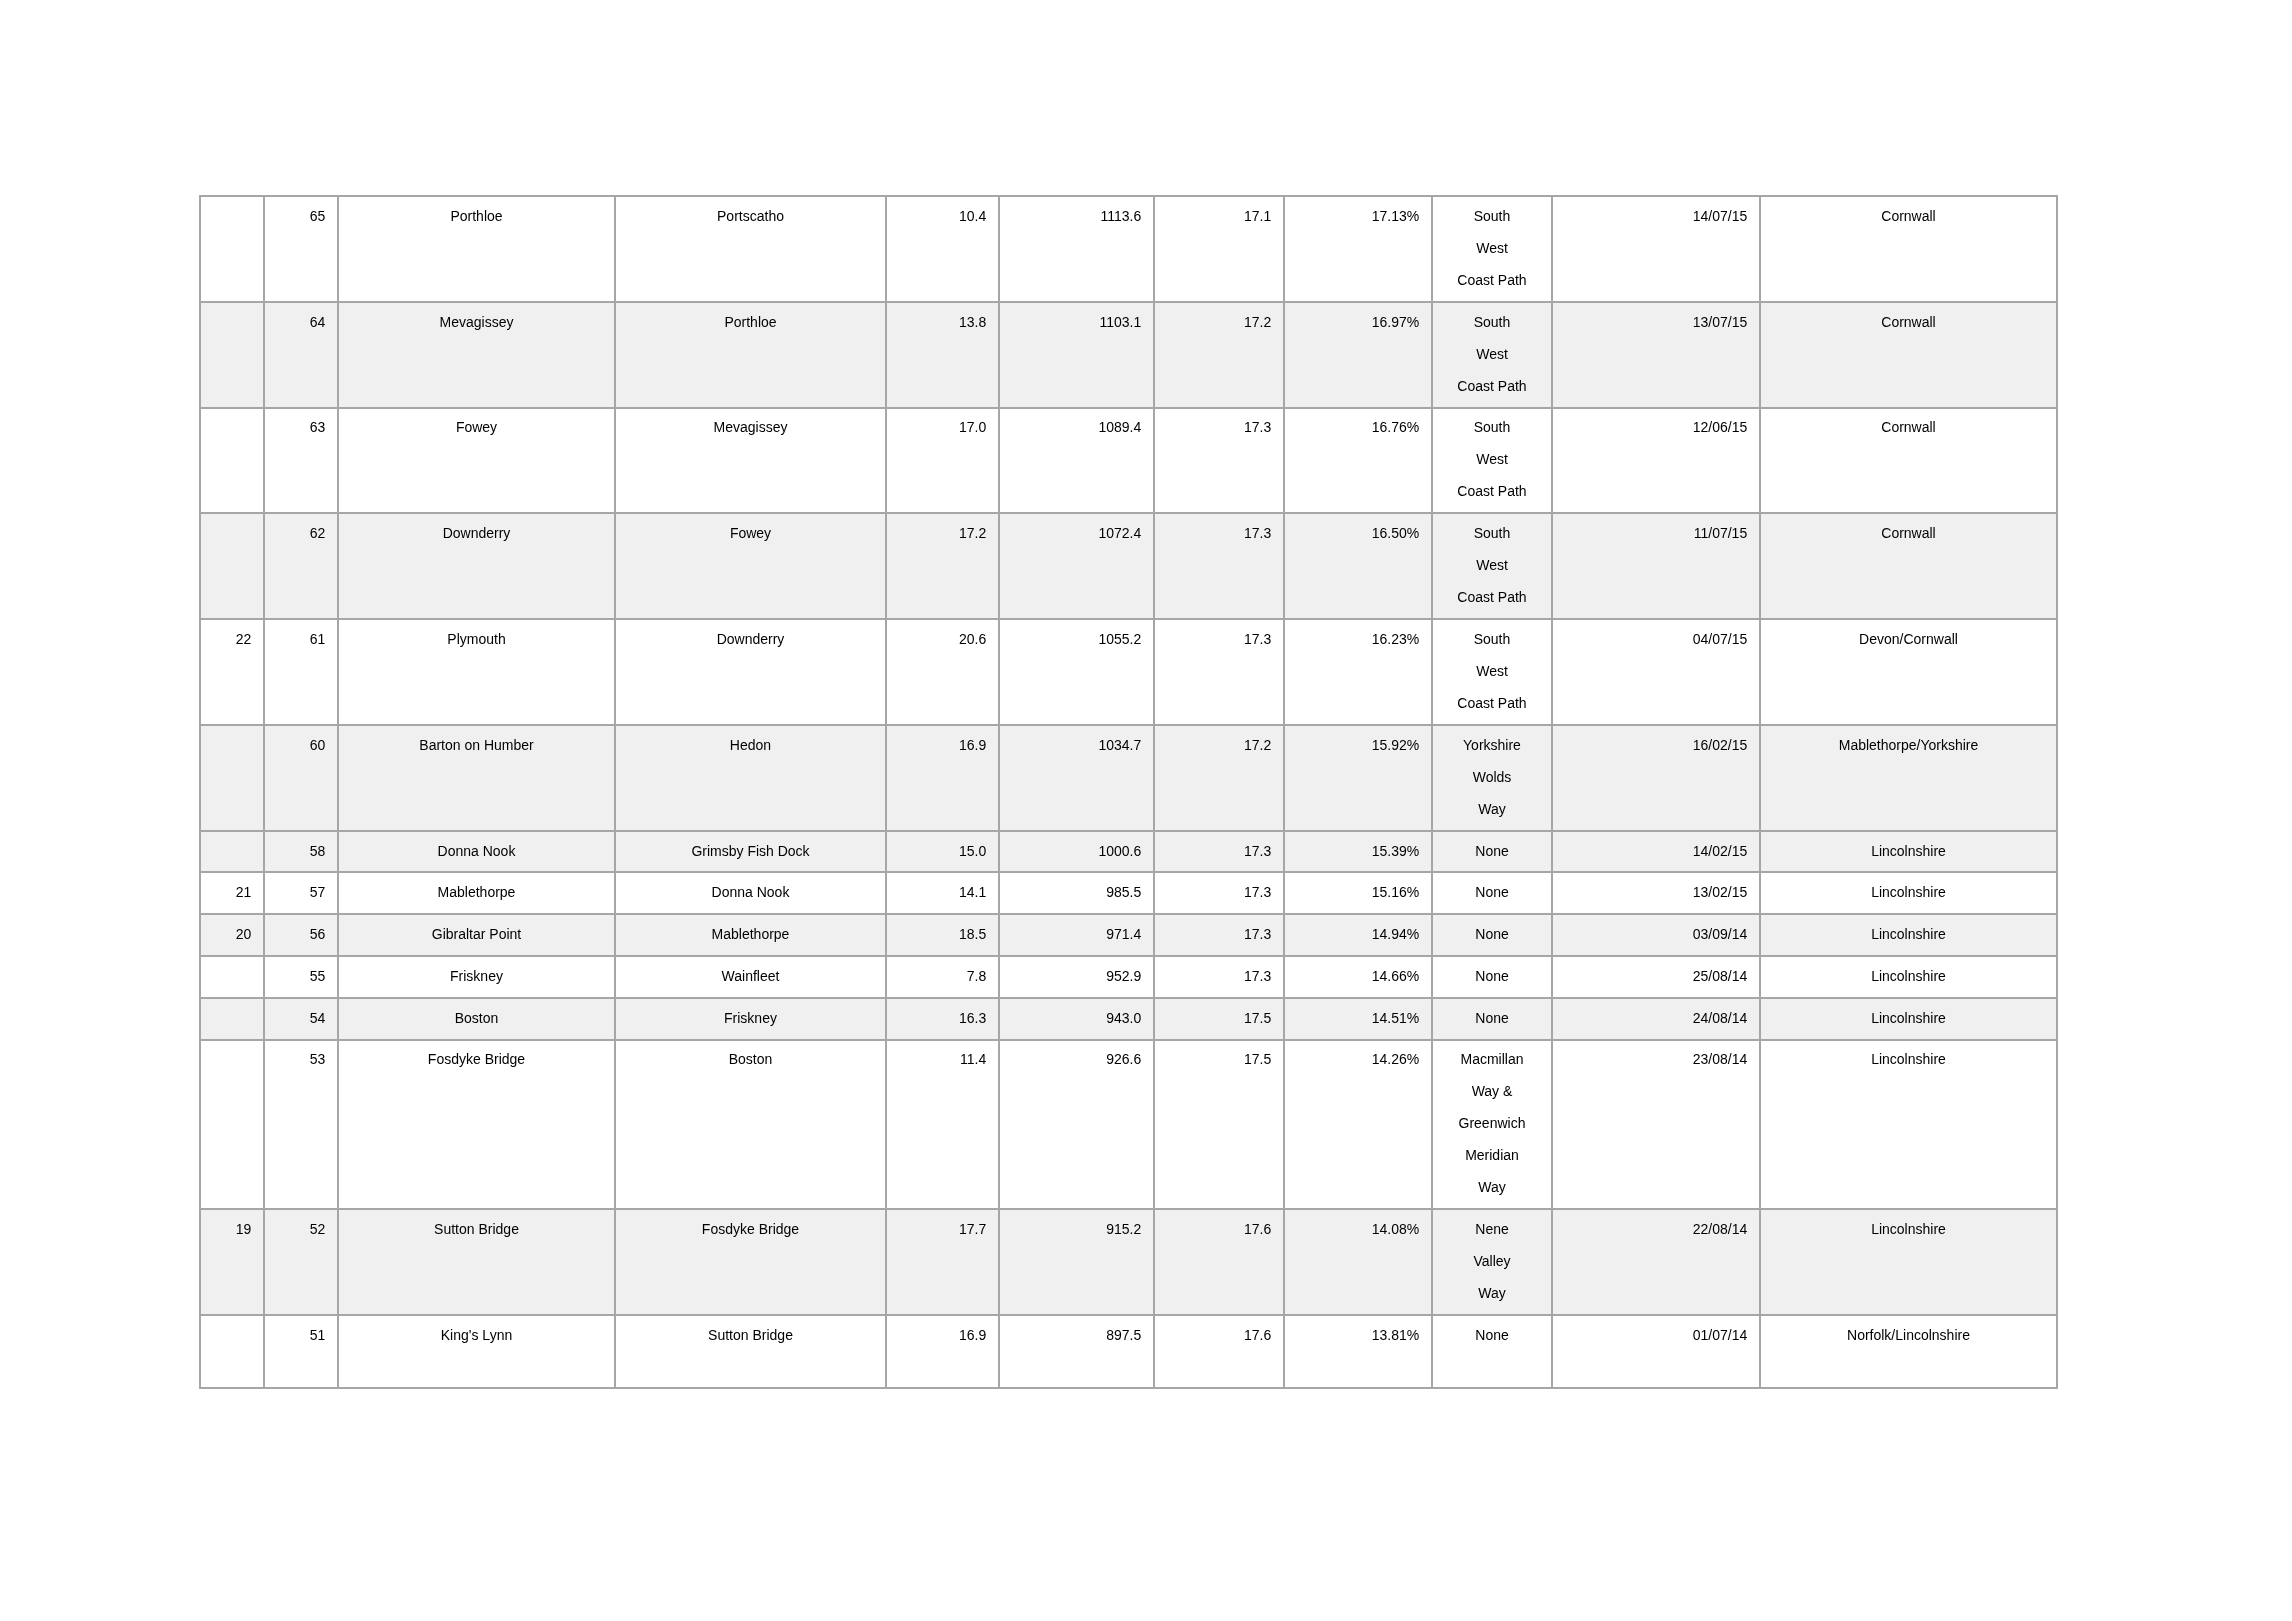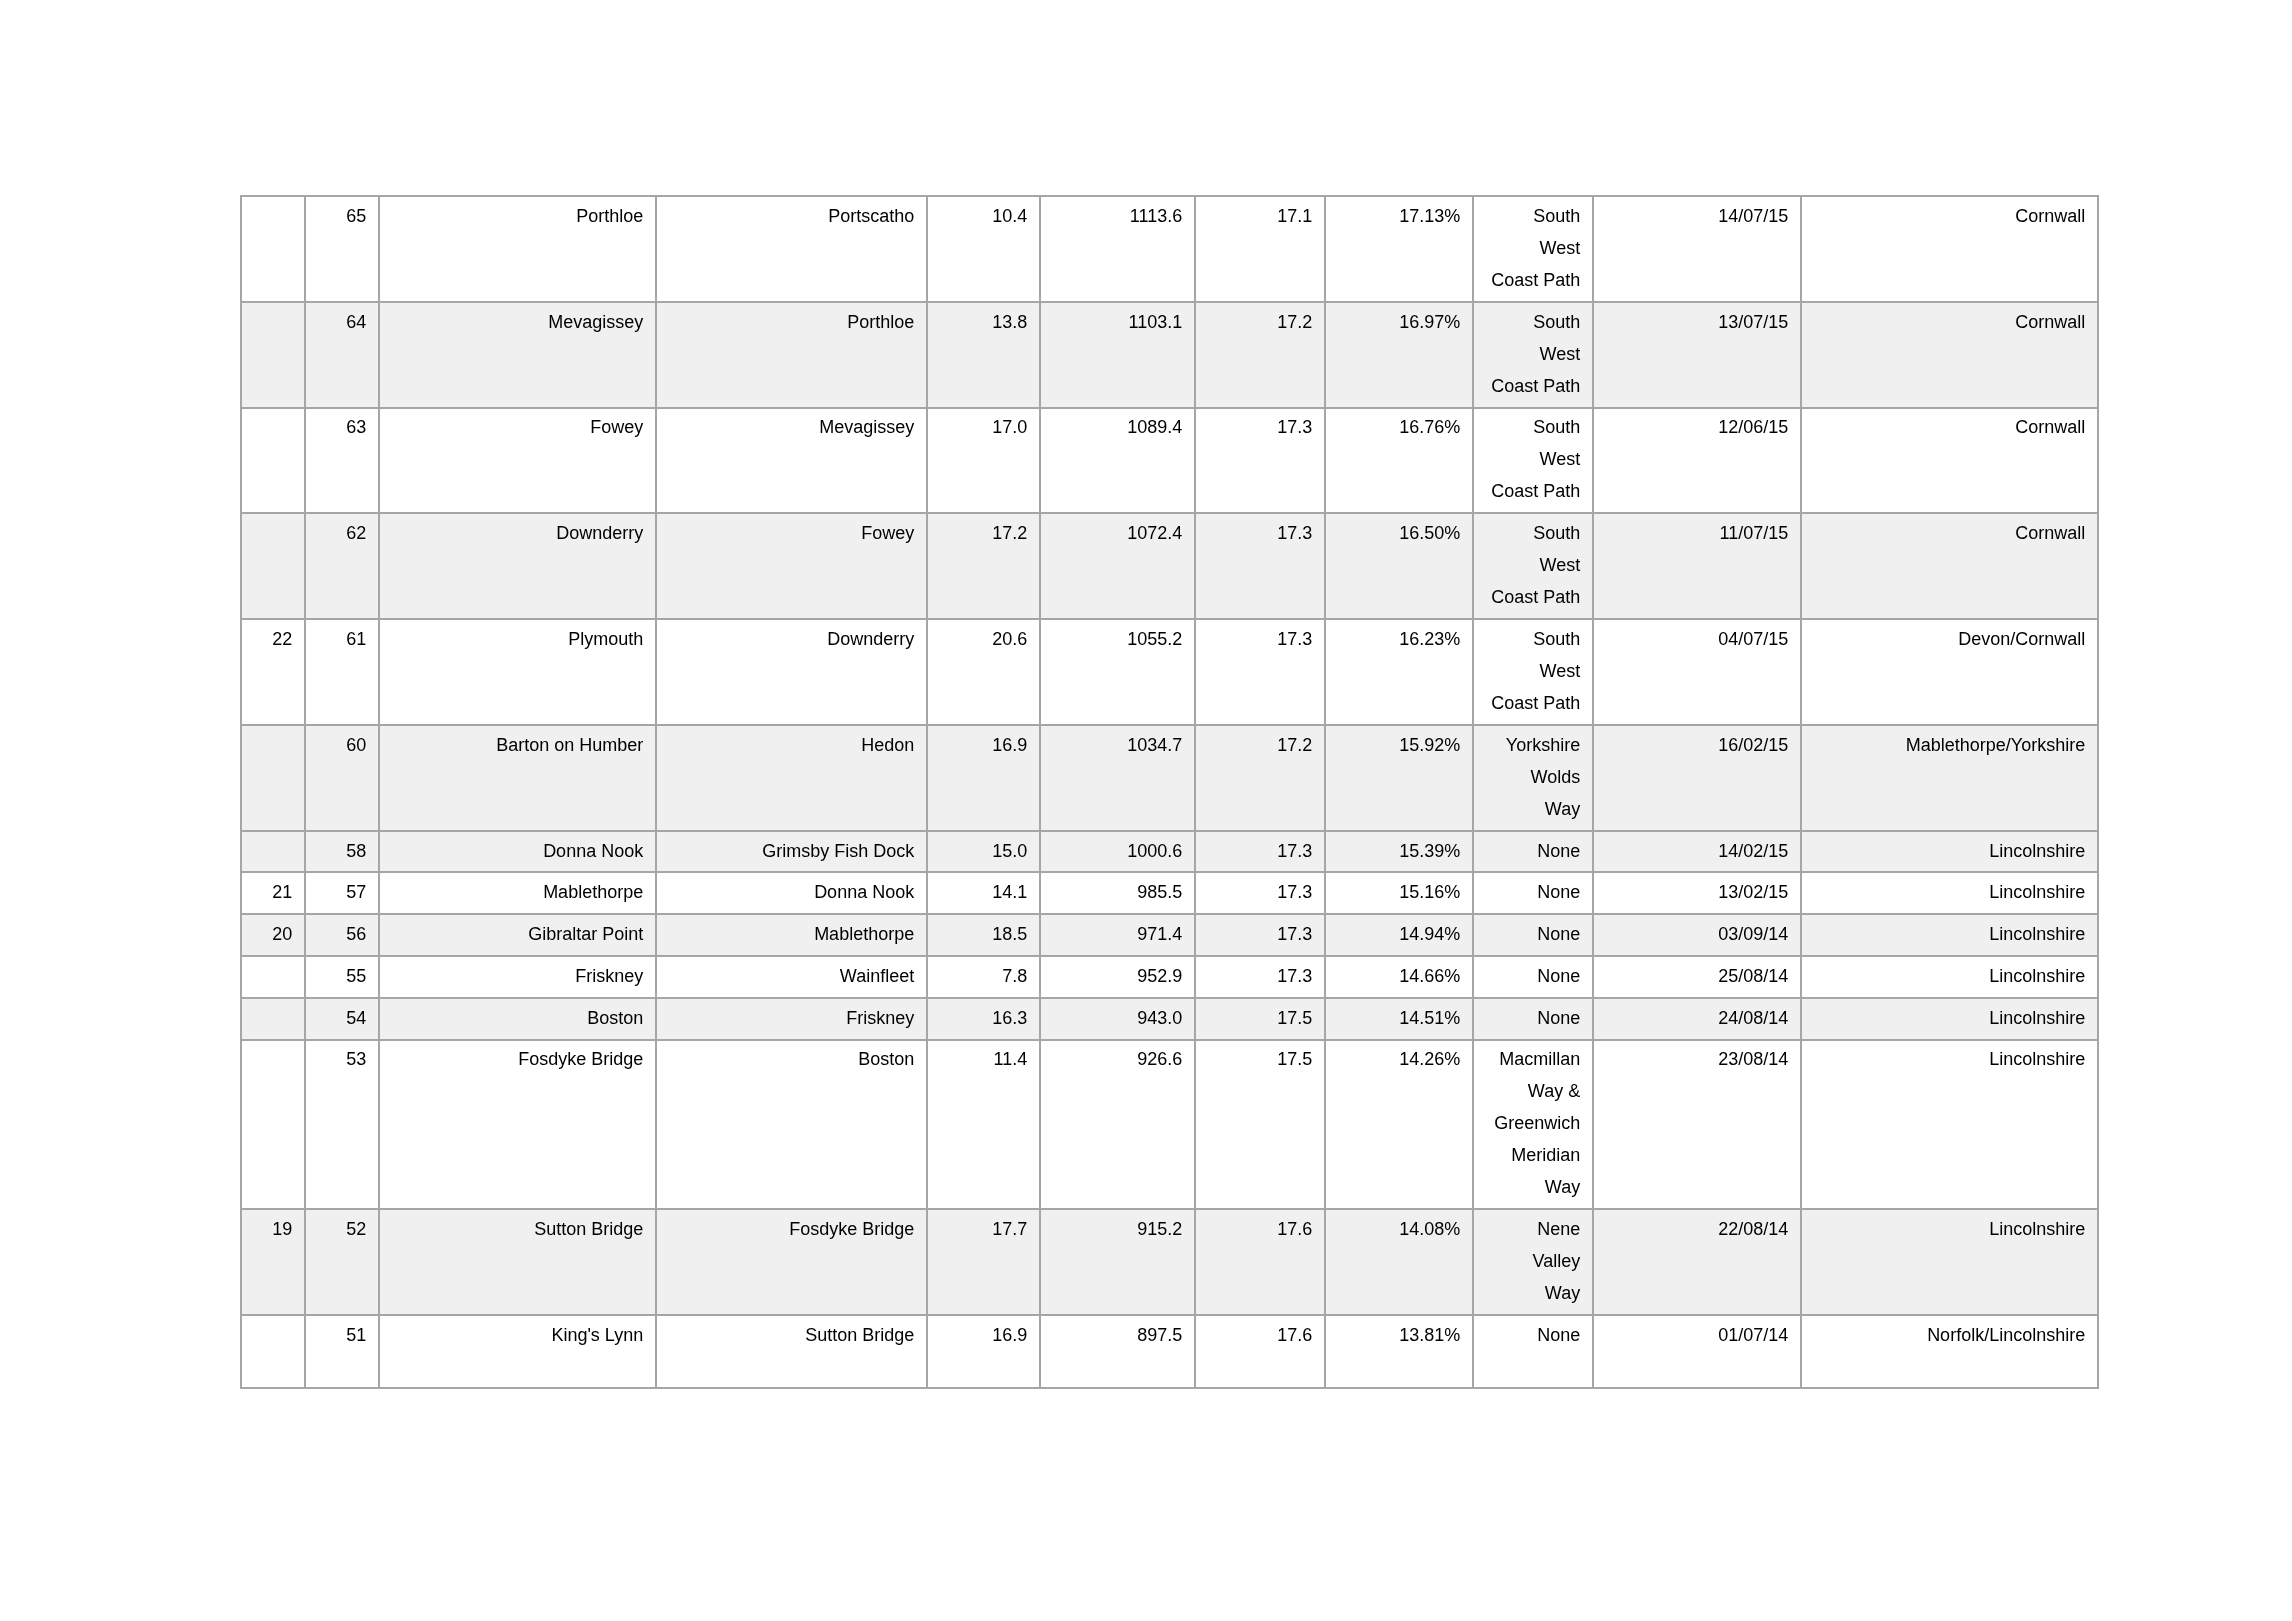--- a/index.html
+++ b/index.html
@@ -20,33 +20,32 @@
   .page{
     position:absolute;left:0;top:0;width:2293px;height:1621px;
     background:var(--page-bg);
   }
   table.walk-log{
     position:absolute;
     left:199px;top:195px;
     border-collapse:collapse;
     table-layout:fixed;
     width:1855px;
-    font-size:18px;
+    font-size:14px;
     line-height:32px;
-    margin-left:41px;
   }
   table.walk-log td{
     border:2px solid var(--border-color);
     padding:2.9px 11.8px 4.9px 11.8px;
     vertical-align:top;
     overflow:hidden;
   }
   table.walk-log tr.alt td{ background:var(--row-alt); }
   td.num{ text-align:right; }
-  td.txt{ text-align:right; }
+  td.txt{ text-align:center; }
   td.path{ white-space:pre-line; }
   table.walk-log tr:last-child td{ height:63px; }
 </style>
 </head>
 <body>
 
 <div class="page">
   <table class="walk-log">
     <colgroup>
       <col style="width:64px">

